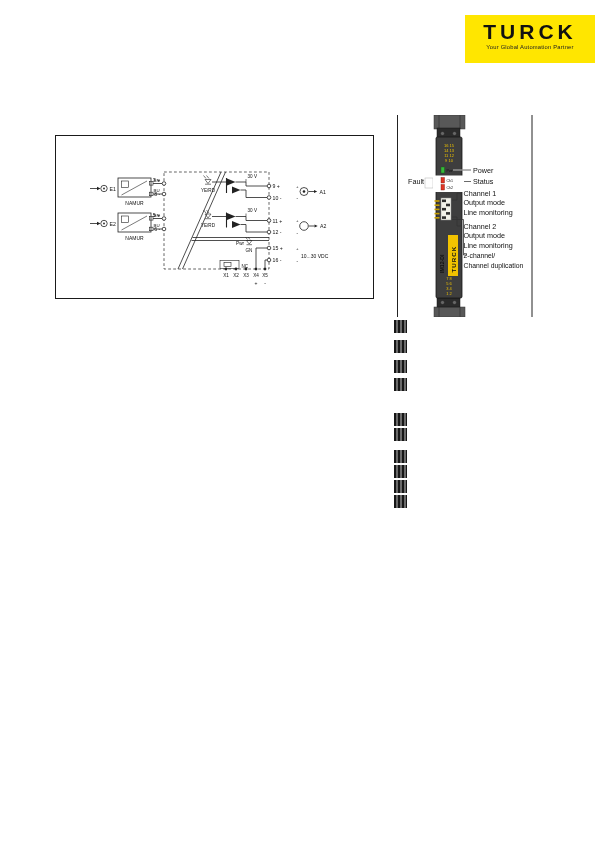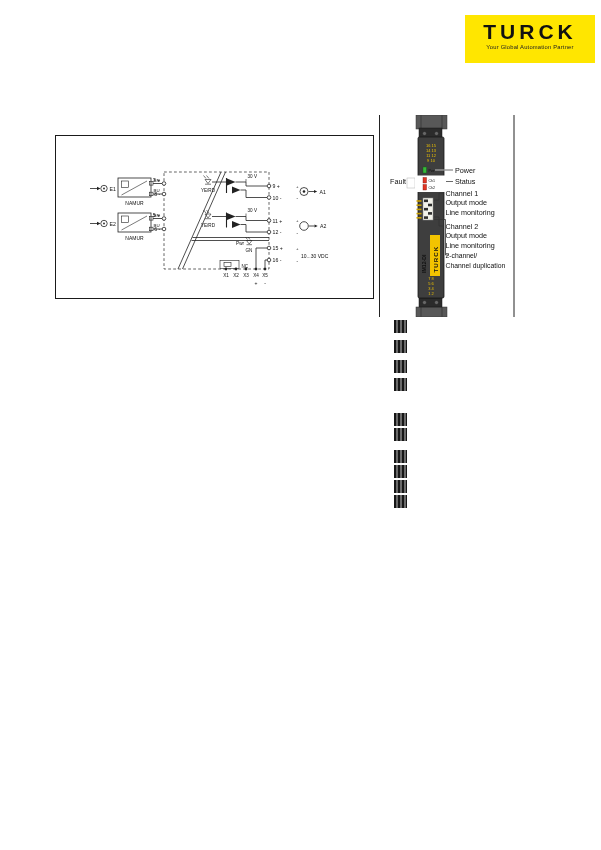--- a/index.html
+++ b/index.html
@@ -18,21 +18,21 @@
   svg{display:block;}
   svg text{font-family:"Liberation Sans",sans-serif;fill:#111;}
   .wire{stroke:#222;stroke-width:.8;fill:none;}
   .thin{stroke:#222;stroke-width:.6;fill:none;}
   .dash{stroke:#222;stroke-width:.7;fill:none;stroke-dasharray:2.8,2.2;}
   .term{fill:#fff;stroke:#222;stroke-width:.8;}
   .lab{font-size:5.2px;}
   .tiny{font-size:4.6px;}
   .wee{font-size:4.4px;}
   
-  .device-box{left:379px;top:115px;width:140px;height:202px;}
+  .device-box{left:397px;top:115px;width:140px;height:202px;}
   .callout{font-size:7.2px;}
   .modnum{font-size:4px;fill:#eec200;}
   .modlab{font-size:3.6px;}
   
   .mark{position:absolute;left:394px;width:13px;height:13px;
         background:repeating-linear-gradient(90deg,#161616 0 2px,#6a6a6a 2px 4px);}
 </style>
 </head>
 <body>
 

